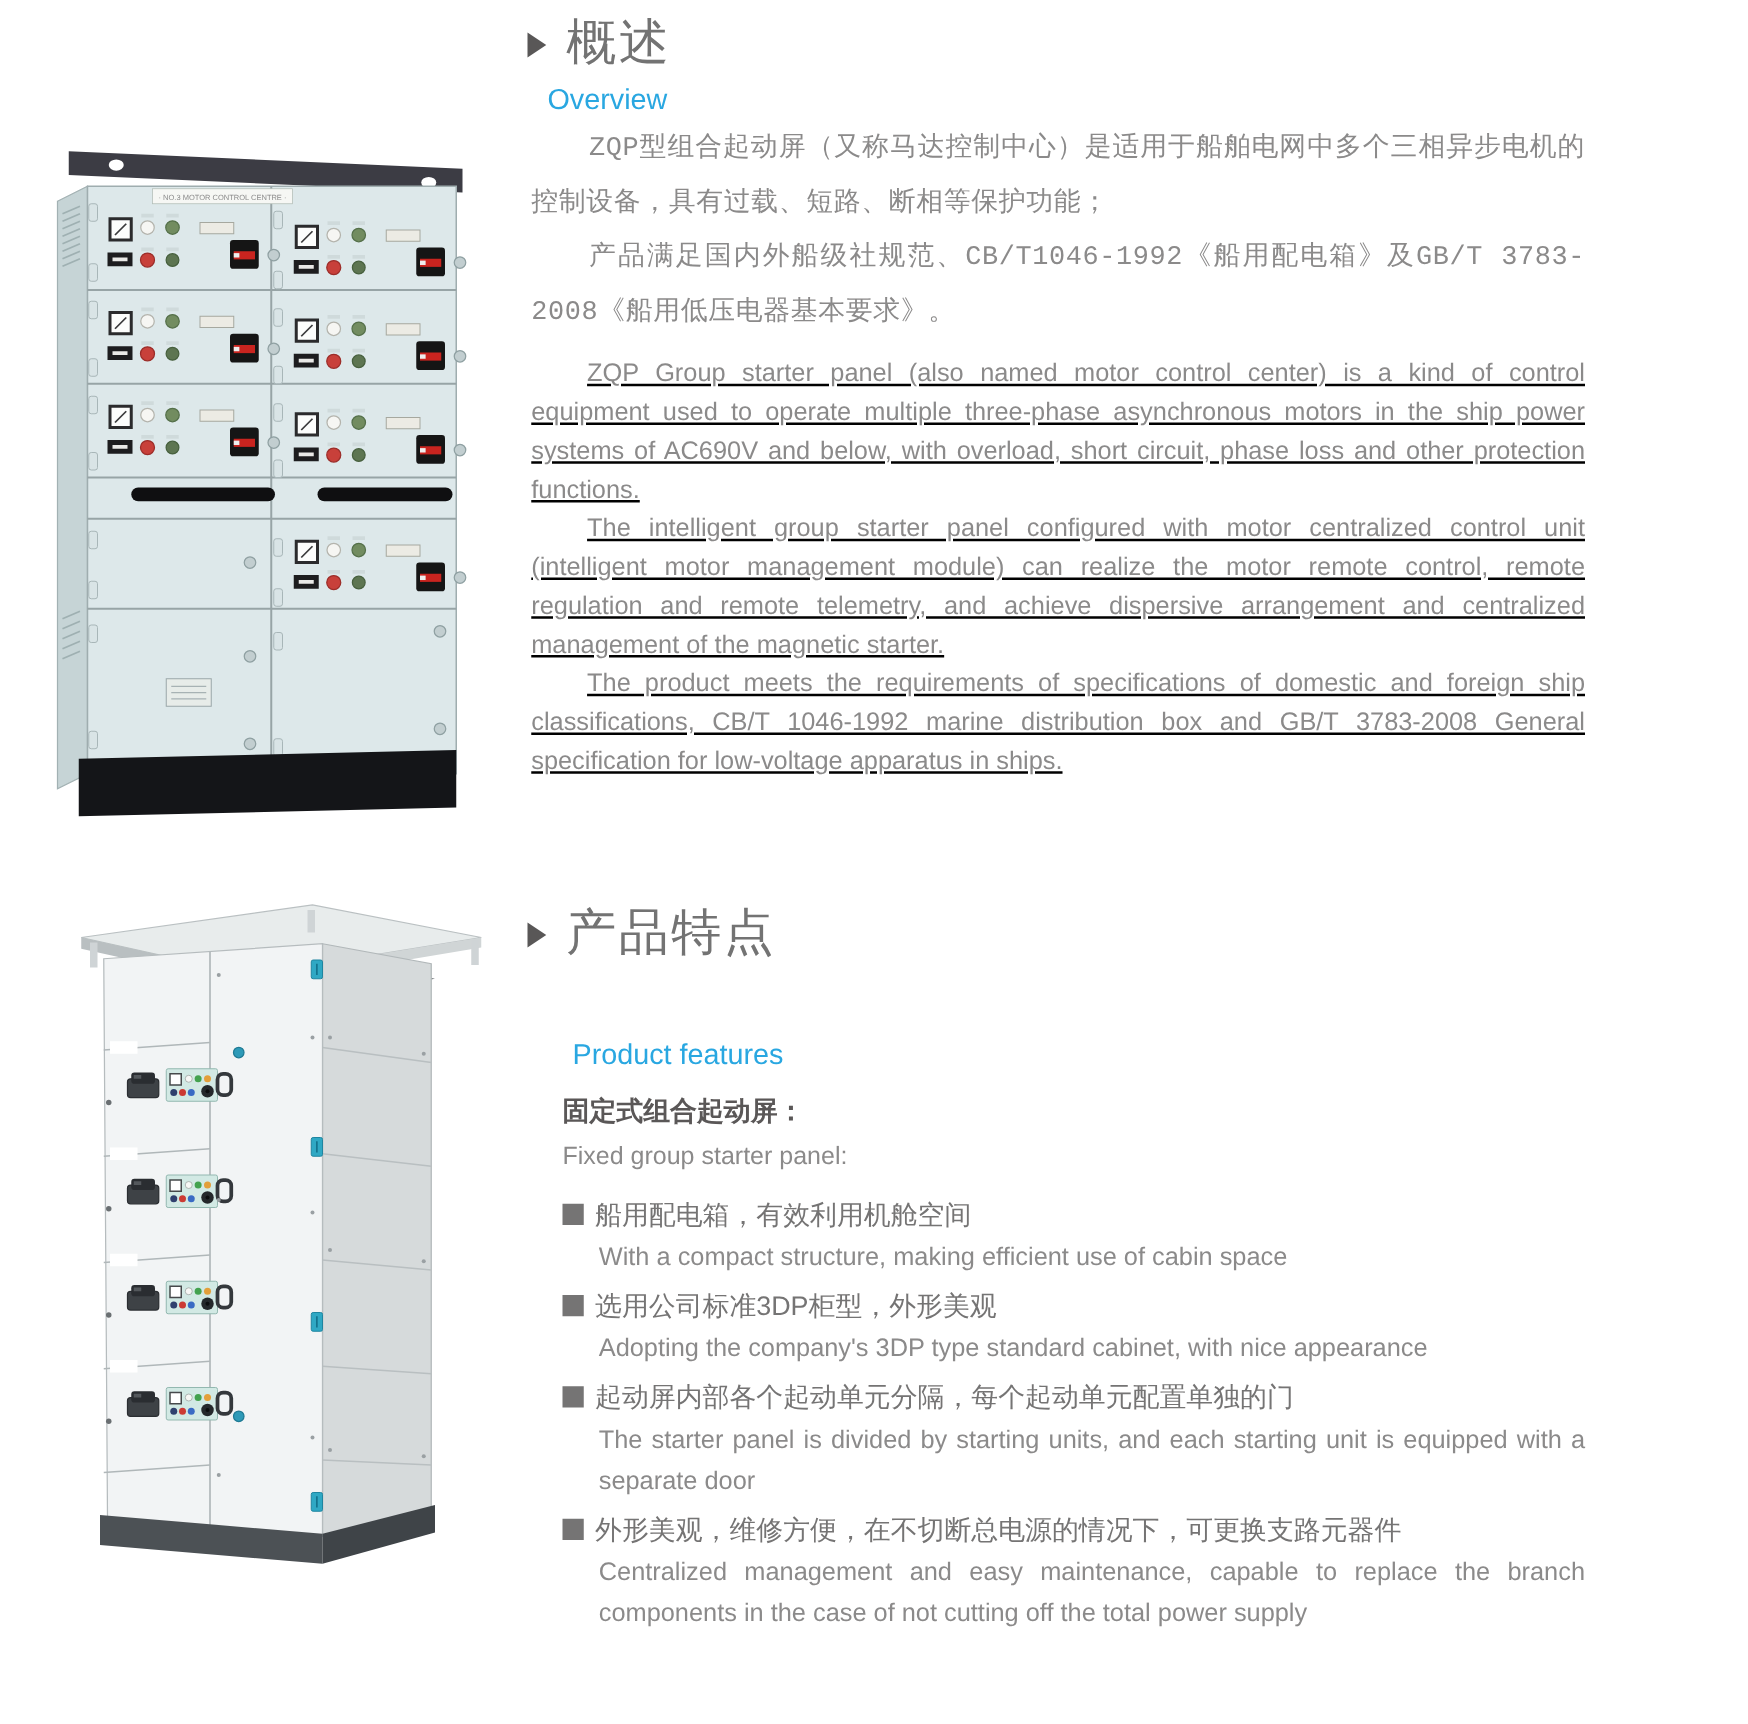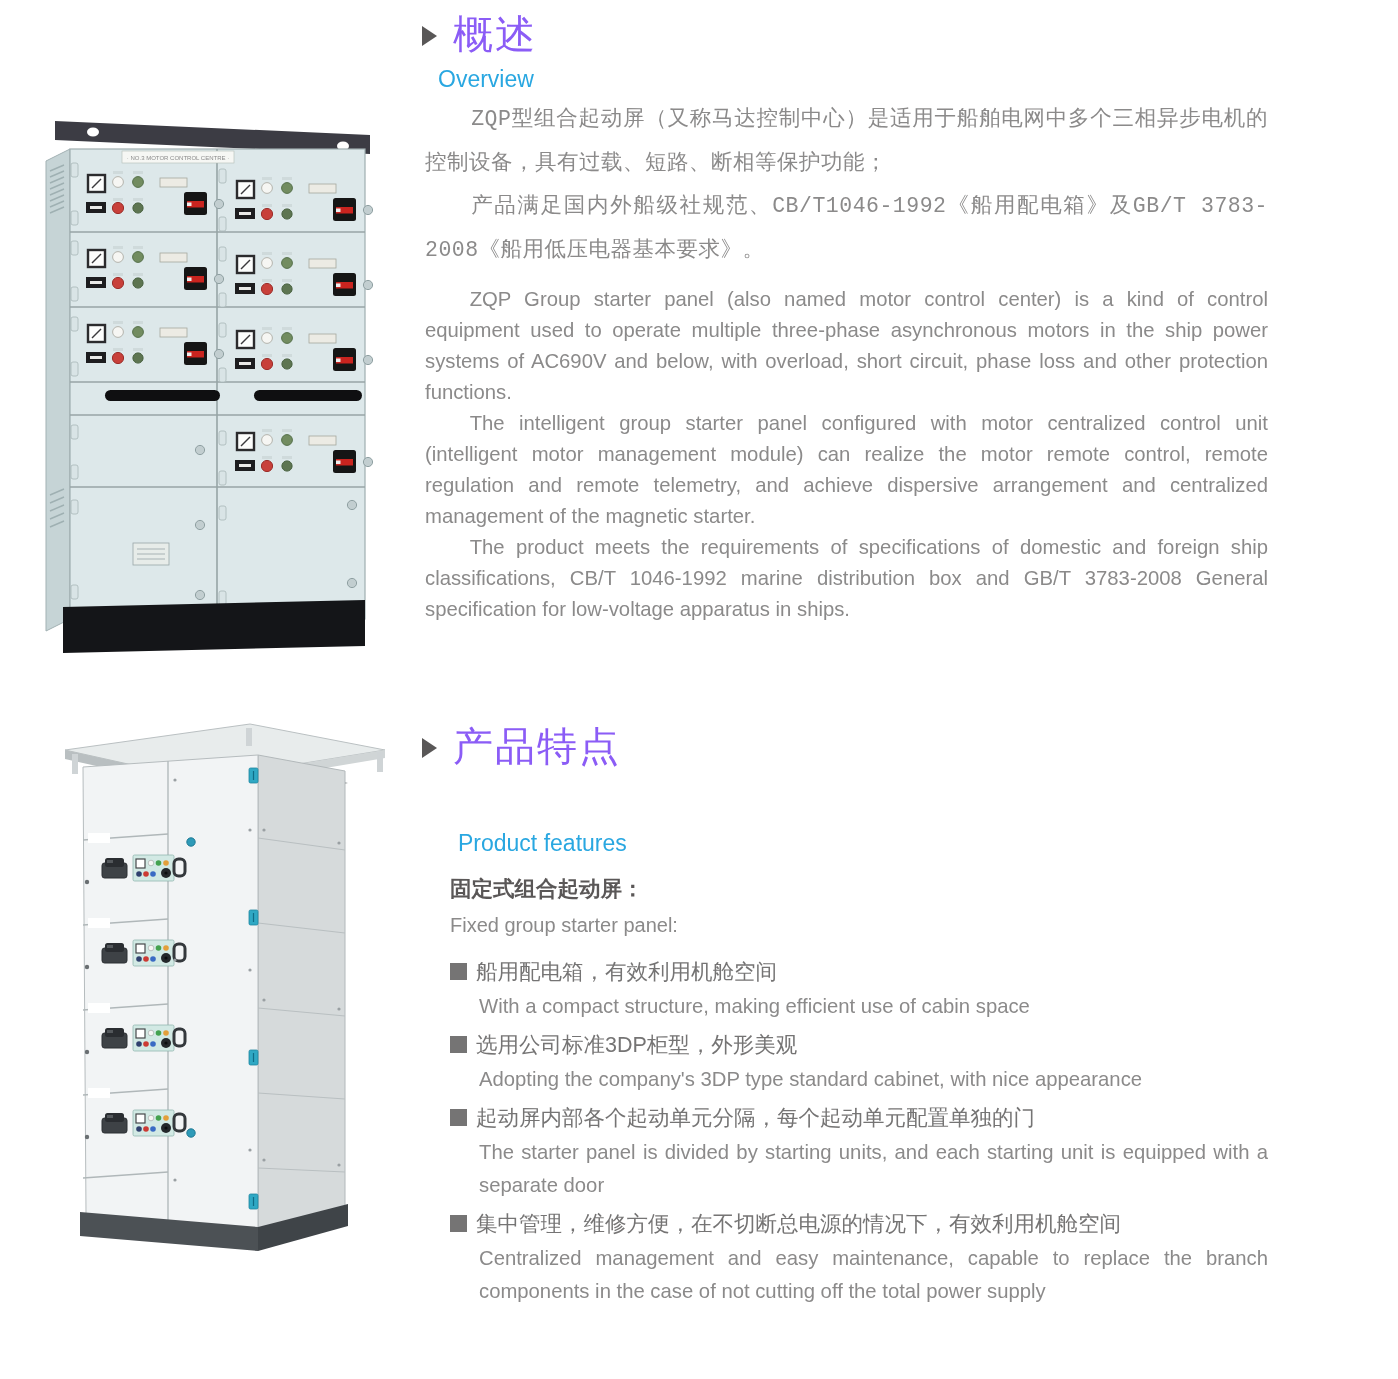--- a/index.html
+++ b/index.html
@@ -3,28 +3,28 @@
 <meta charset="utf-8">
 <style>
   html,body{margin:0;padding:0;background:#ffffff;}
   .canvas{position:relative;width:1398px;height:1379px;background:#ffffff;overflow:hidden;
           font-family:"Liberation Sans","DejaVu Sans",sans-serif;}
 
   
   .sec-header{position:absolute;display:flex;align-items:flex-start;}
   .tri{width:0;height:0;border-left:15px solid #595757;border-top:10px solid transparent;
        border-bottom:10px solid transparent;margin-top:14px;margin-right:16px;}
-  .sec-title-zh{font-size:40px;color:#8b5cf6;letter-spacing:2px;line-height:44px;}
+  .sec-title-zh{font-size:40px;color:#737373;letter-spacing:2px;line-height:44px;}
   .sec-title-en{position:absolute;font-size:23px;color:#29a7e1;}
 
   
   .paras{position:absolute;left:425px;top:98px;width:843px;}
   p.zh{margin:0;font-size:21.5px;line-height:43.5px;color:#8b8a8a;text-align:justify;
        text-indent:2.15em;letter-spacing:0.5px;font-family:Liberation Mono, monospace;}
-  .en-block{margin-top:12px;}
+  .en-block{margin-top:12px;text-decoration:underline;}
   p.en{margin:0;font-size:20.3px;line-height:31px;color:#8b8a8a;text-align:justify;
        text-indent:2.2em;}
 
   
   .features-body{position:absolute;left:450px;top:874px;width:818px;}
   .sub-zh{font-size:21.5px;font-weight:bold;color:#5a5757;line-height:30px;margin-bottom:6px;}
   .sub-en{font-size:20px;color:#8b8a8a;line-height:30px;margin-bottom:14px;}
   .feat{margin-bottom:4px;}
   .feat-zh{font-size:21.5px;color:#757474;line-height:36px;}
   .bullet-sq{display:inline-block;width:17px;height:17px;background:#757474;margin-right:9px;
@@ -295,18 +295,18 @@
       <div class="feat-zh"><span class="bullet-sq"></span><span>选用公司标准3DP柜型，外形美观</span></div>
       <div class="feat-en">Adopting the company's 3DP type standard cabinet, with nice appearance</div>
     </div>
 
     <div class="feat">
       <div class="feat-zh"><span class="bullet-sq"></span><span>起动屏内部各个起动单元分隔，每个起动单元配置单独的门</span></div>
       <div class="feat-en">The starter panel is divided by starting units, and each starting unit is equipped with a separate door</div>
     </div>
 
     <div class="feat">
-      <div class="feat-zh"><span class="bullet-sq"></span><span>集中管理，维修方便，在不切断总电源的情况下，有效利用机舱空间</span></div>
+      <div class="feat-zh"><span class="bullet-sq"></span><span>外形美观，维修方便，在不切断总电源的情况下，可更换支路元器件</span></div>
       <div class="feat-en">Centralized management and easy maintenance, capable to replace the branch components in the case of not cutting off the total power supply</div>
     </div>
   </div>
 
 </div>
 
 </body></html>

